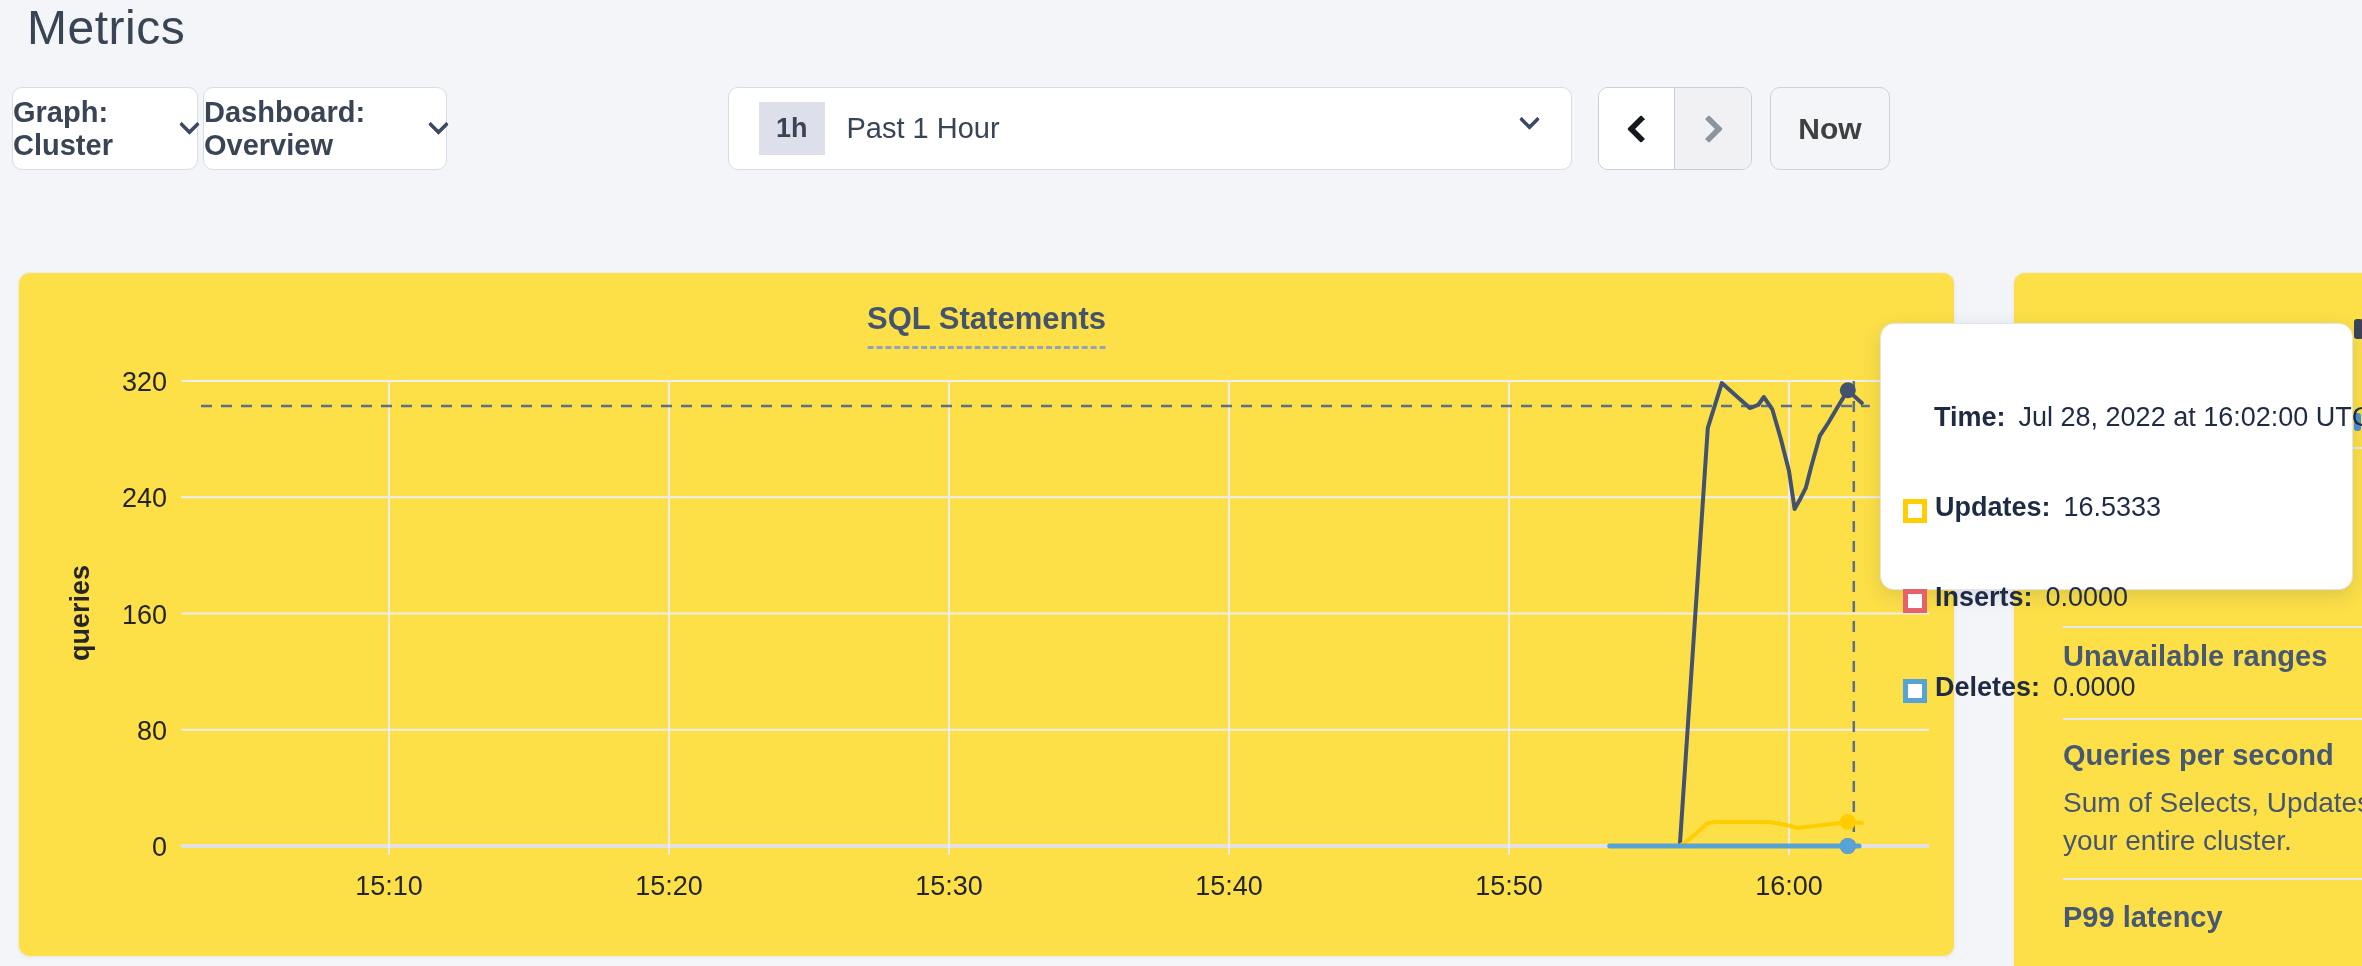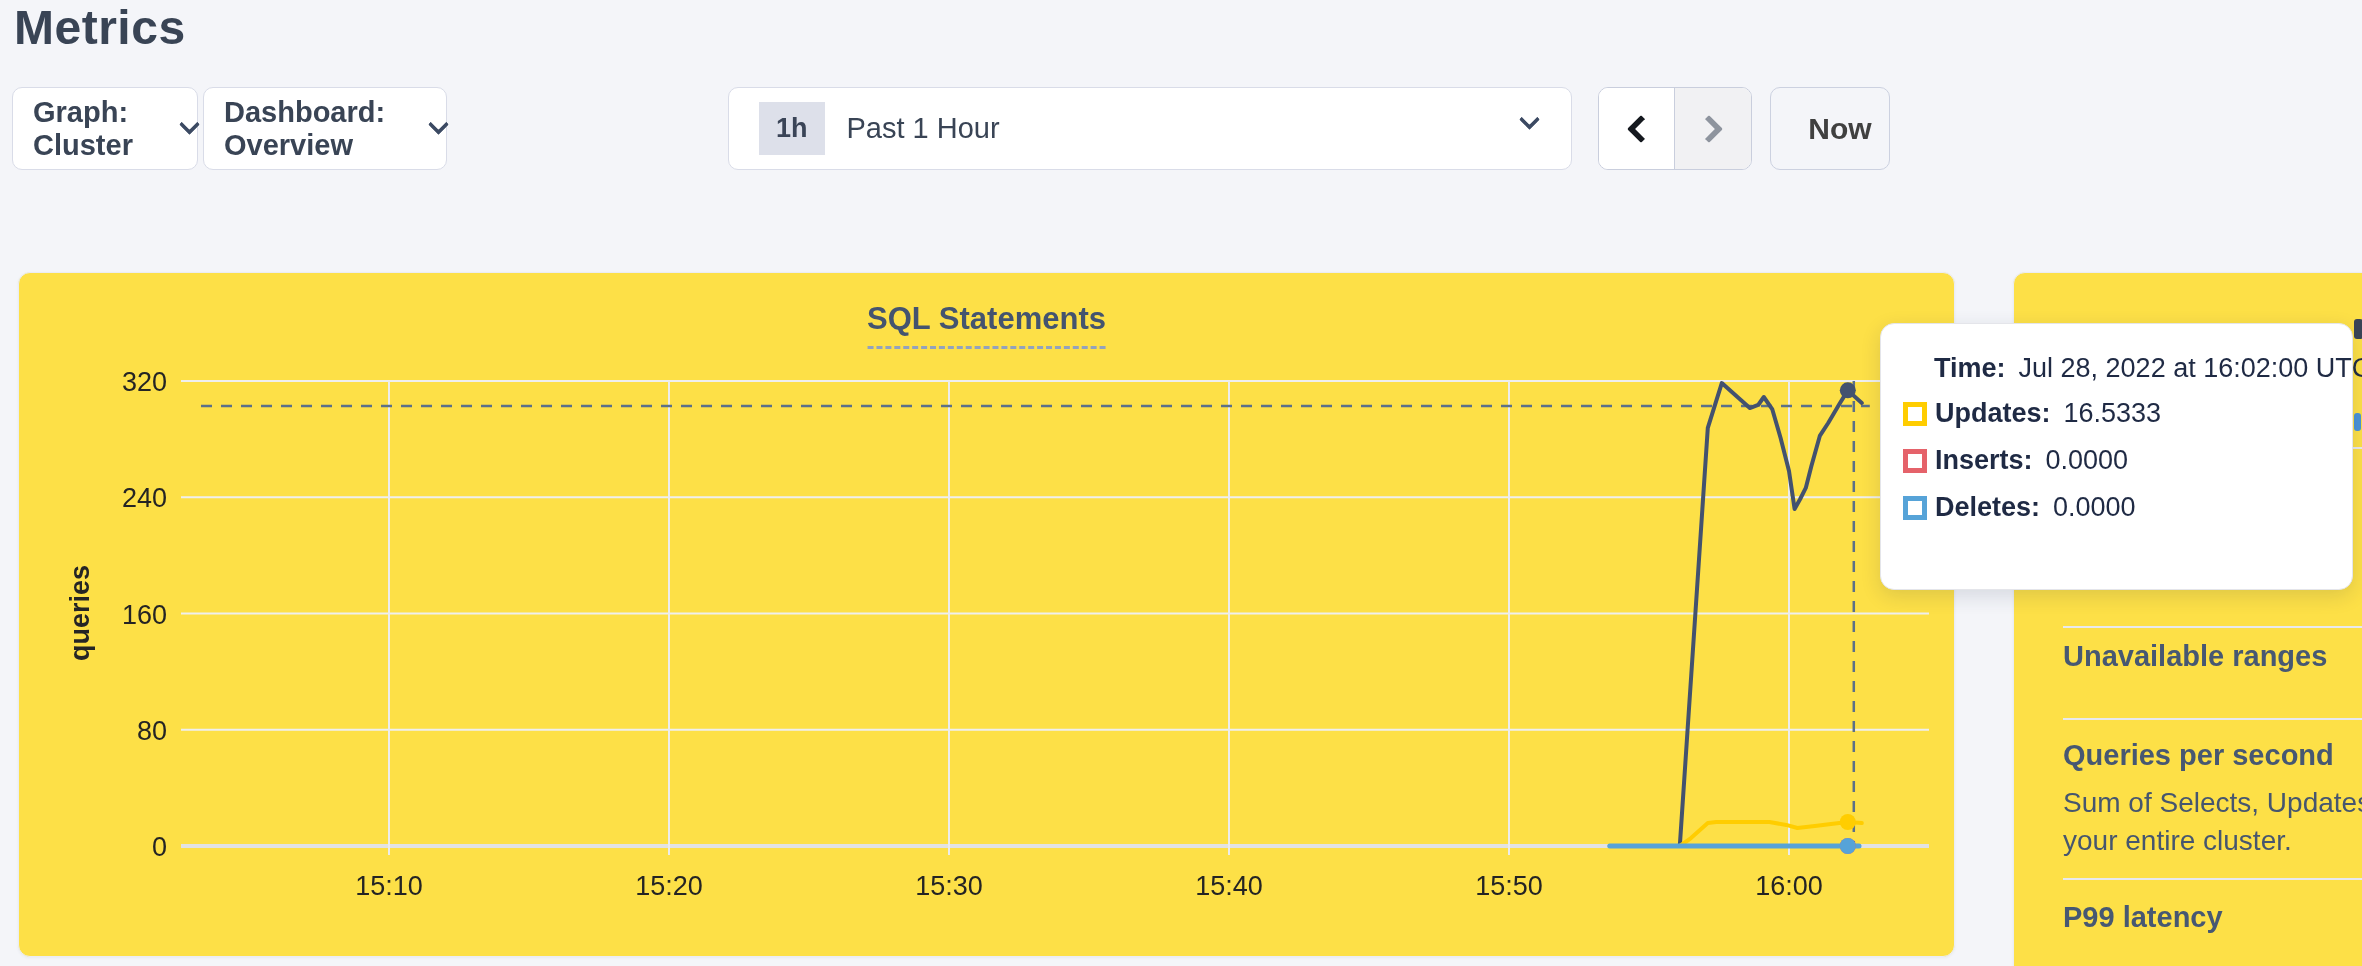--- a/index.html
+++ b/index.html
@@ -4,29 +4,29 @@
 <style>
   * { margin:0; padding:0; box-sizing:border-box; }
   html,body { width:2362px; height:966px; overflow:hidden; }
   body {
     position:relative;
     background:#f4f5f9;
     font-family:"Liberation Sans", sans-serif;
     color:#394455;
   }
   .page-title {
-    position:absolute; left:14px; top:0px;
-    font-size:48px; font-weight:700; color:#394455; letter-spacing:0.5px;
+    position:absolute; left:27px; top:0px;
+    font-size:48px; font-weight:400; color:#394455; letter-spacing:0.5px;
   }
   
   .btn {
     position:absolute; top:87px; height:83px;
     background:#fff; border:1px solid #d9dce8; border-radius:10px;
     display:flex; align-items:center; justify-content:center;
-    font-size:29px; font-weight:700; color:#394455; cursor:pointer;padding-left:20px;
+    font-size:29px; font-weight:700; color:#394455; cursor:pointer;
   }
   .chev-down {
     width:15px; height:15px; flex:0 0 auto;
     border-right:4px solid #3c4a63; border-bottom:4px solid #3c4a63;
     transform:rotate(45deg) ; margin-left:18px; margin-top:-8px; border-radius:2px;
   }
   .time-btn { justify-content:flex-start; padding:0 30px; font-weight:400; }
   .time-badge {
     background:#dde0ea; color:#3a4457; font-weight:700; font-size:27px;
     border-radius:0; padding:11px 17px; margin-right:22px;
@@ -72,21 +72,21 @@
   .sb-heading { position:absolute; left:49px; font-size:29px; font-weight:700; color:#475872; white-space:nowrap; }
   .sb-desc { position:absolute; left:49px; font-size:28px; font-weight:400; color:#46566f; white-space:nowrap; }
   .frag { position:absolute; border-radius:3px; }
   
   .tooltip {
     position:absolute; left:1880px; top:323px; width:473px; height:267px;
     background:#fff; border:1px solid #e4e5ea; border-radius:14px;
     box-shadow:0 6px 20px rgba(30,40,70,.14); z-index:30;
     padding-top:22px; font-size:27px; color:#1f2a44;
   }
-  .tt-row { display:flex; align-items:center; height:47px; padding-left:22px; }
+  .tt-row { display:flex; align-items:flex-end; height:47px; padding-left:22px;margin-top:43px; }
   .tt-row.time { padding-left:53px; height:44px; }
   .tt-swatch { width:24px; height:24px; border:5px solid #000; background:#fff; margin-right:8px; flex:0 0 auto; }
   .tt-label { font-weight:700; white-space:nowrap; }
   .tt-value { margin-left:13px; font-weight:400; white-space:nowrap; }
 </style>
 </head>
 <body>
 
 <div class="page-title">Metrics</div>
 

